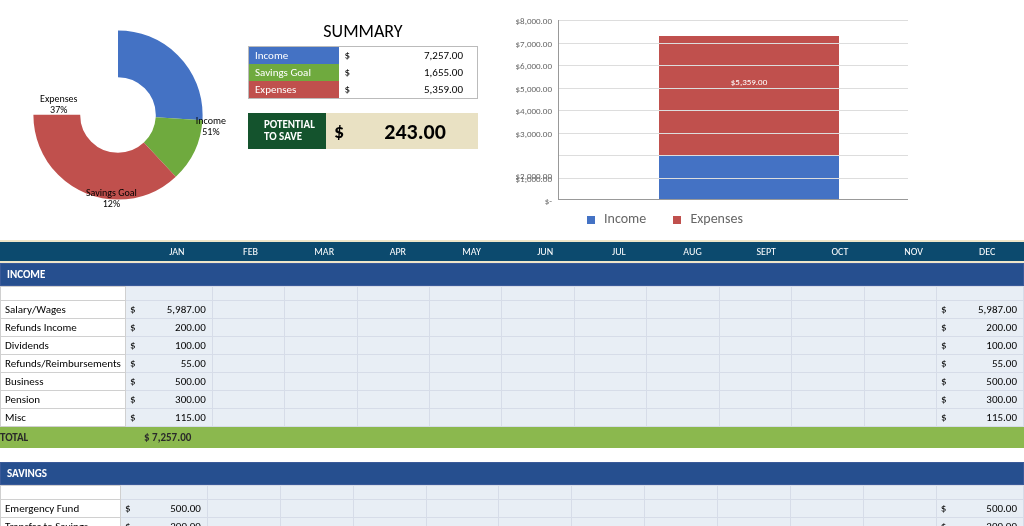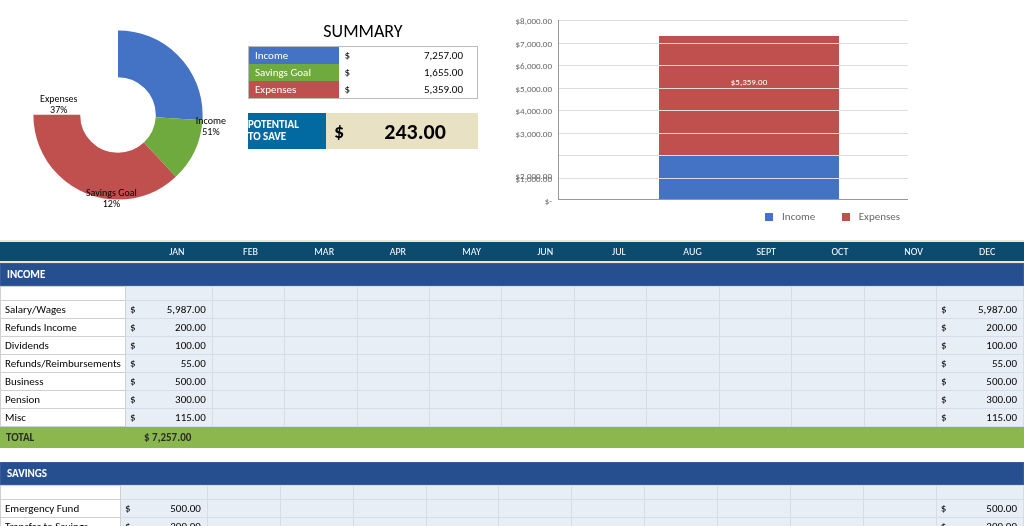--- a/index.html
+++ b/index.html
@@ -13,49 +13,49 @@
 .summary-title{text-align:center;font-size:18px;font-weight:400;margin-bottom:4px}
 .sum-table{width:100%;border-collapse:collapse;font-size:11px;border:1px solid #bbb}
 .sum-table td{padding:2px 6px}
 .sum-table .lbl{width:90px;color:#fff}
 .sum-table .cur{width:20px}
 .sum-table .val{text-align:right;padding-right:14px}
 .row-income .lbl{background:#4472c4}
 .row-savings .lbl{background:#6faa3e}
 .row-expenses .lbl{background:#c0504d}
 .potential{display:flex;margin-top:14px;background:#e9e1c3;align-items:center}
-.potential .pl{background:#0369a1;color:#fff;font-weight:bold;padding:6px 0;font-size:11px;width:78px;line-height:1.1}
+.potential .pl{background:#14532d;color:#fff;font-weight:bold;padding:6px 16px;font-size:11px;width:78px;line-height:1.1}
 .potential .dollar{font-size:20px;font-weight:bold;padding:0 8px}
 .potential .amt{font-size:22px;font-weight:bold;flex:1;text-align:center}
 .bar-chart{flex:1;position:relative;margin-top:5px}
 .y-labels{position:absolute;left:0;top:5px;height:180px;width:60px;font-size:9px;color:#666;text-align:right}
 .y-labels div{position:absolute;right:6px;transform:translateY(-50%)}
 .plot{position:absolute;left:60px;top:5px;height:180px;width:350px;border-left:1px solid #999;border-bottom:1px solid #999}
 .grid-line{position:absolute;left:0;right:0;border-top:1px solid #ddd}
 .stack{position:absolute;bottom:0;left:100px;width:180px}
 .stack-seg{width:100%}
 .bar-label{position:absolute;font-size:9px;color:#555;text-align:center;width:180px;left:100px}
-.legend{position:absolute;top:195px;left:64px;width:350px;text-align:right;font-size:11px;color:#666}
+.legend{position:absolute;top:195px;left:77px;width:350px;text-align:left;font-size:14px;color:#666}
 .legend span{margin:0 6px}
 .legend .sw{display:inline-block;width:8px;height:8px;margin-right:3px;vertical-align:middle}
 .months{display:flex;background:#0c4a6e;color:#fff;font-size:10px;border-top:2px solid #efe6c9;border-bottom:2px solid #efe6c9}
 .months .spacer{width:140px}
 .months .m{flex:1;text-align:center;padding:3px 0}
 .section{background:#264f8f;color:#fff;font-weight:bold;padding:4px 6px;font-size:11px;border:1px solid #3a5a99}
 .section.sav{background:#264f8f}
 .grid{width:100%;border-collapse:collapse;font-size:11px}
 .grid td{border:1px solid #d0d0d0;padding:2px 4px;height:16px}
 .grid .rowlbl{width:120px;background:#fff}
 .grid .c{background:#e8eef5;width:73px;border-color:#d6dce8}
 .grid .cur{width:12px;text-align:left;border-right:none}
 .grid .num{text-align:right;border-left:none;padding-right:6px}
 .grid .last{background:#e8eef5}
 .blankrow td{height:14px;background:#e8eef5}
 .total{display:flex;background:#8bb84e;color:#2a2a2a;font-weight:bold;font-size:11px;padding:4px 0}
-.total .tl{width:140px;padding-left:6px}
+.total .tl{width:140px;}
 .total .tv{width:72px;padding-left:4px}
 .gap{height:14px;background:#fff}
 </style>
 </head>
 <body>
 
 <div class="top">
   <div class="donut-wrap">
     <div class="donut">
       <svg viewBox="0 0 100 100">

